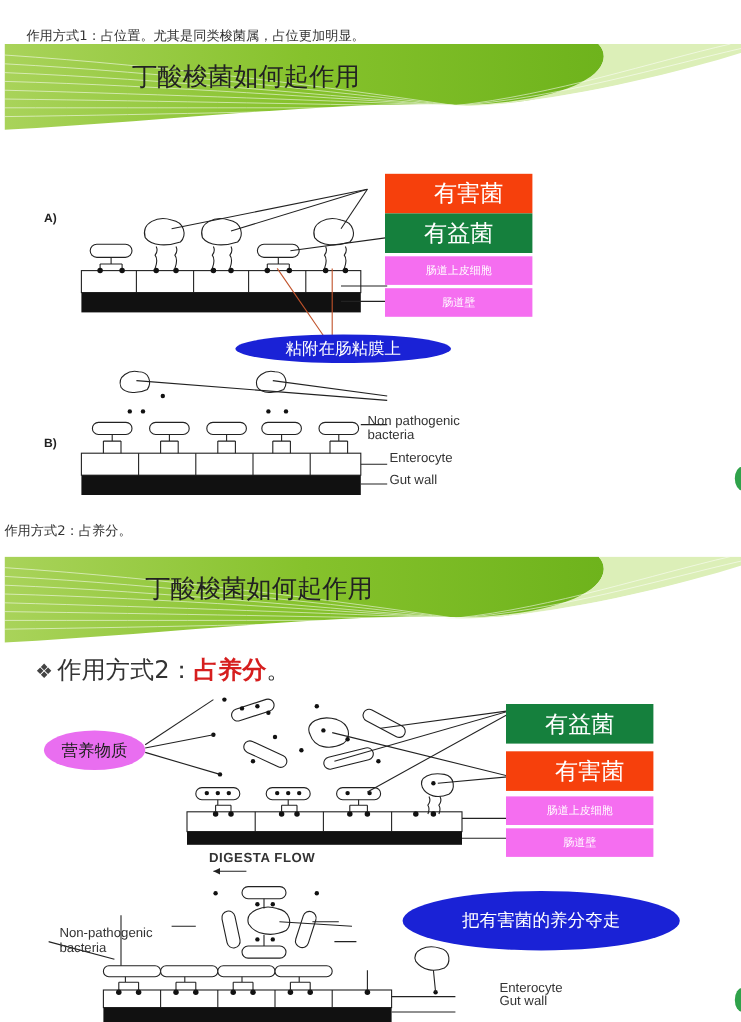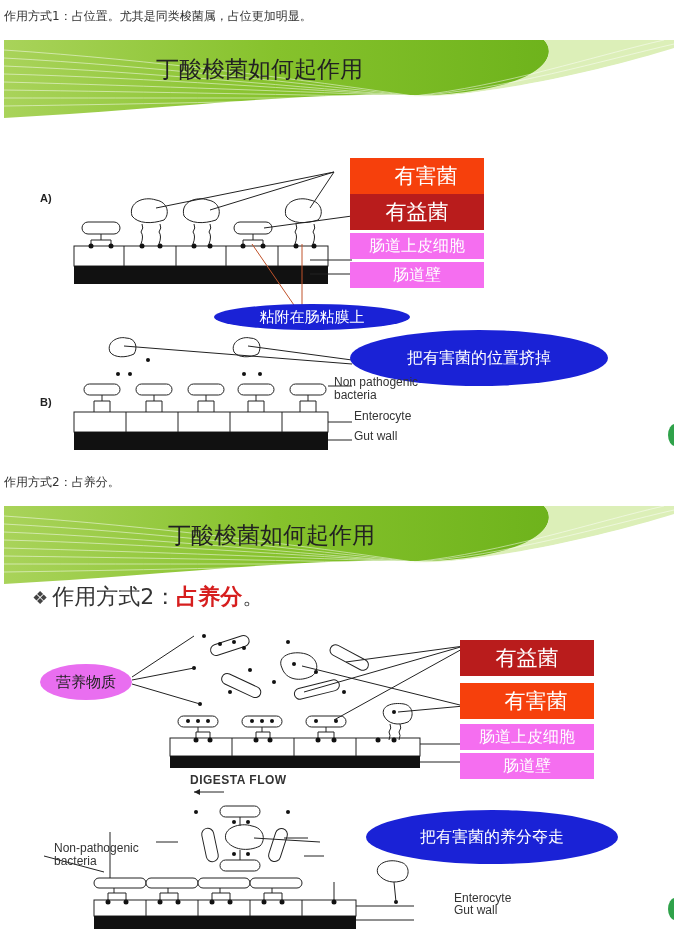--- a/index.html
+++ b/index.html
@@ -4,44 +4,44 @@
 <style>
   * { box-sizing: border-box; margin: 0; padding: 0; }
   html, body { width: 674px; height: 929px; background: #ffffff; overflow: hidden; }
   body { position: relative; font-family: "DejaVu Sans", sans-serif; color: #333; }
 
   .caption { position: absolute; left: 4px; font-size: 12px; color: #333; line-height: 16px; }
 
   .slide { position: absolute; left: 4px; width: 670px; background: #fff; overflow: hidden; }
   .banner { position: absolute; left: 0; top: 0; width: 100%; height: 80px; overflow: hidden; }
   .banner svg { position: absolute; left: 0; top: 0; }
-  .banner-title { position: absolute; font-family: "DejaVu Serif", serif; font-size: 23px; color: #222; margin-left: 36px; }
+  .banner-title { position: absolute; font-family: "DejaVu Serif", serif; font-size: 23px; color: #222; }
 
   .heading { position: absolute; font-size: 22px; color: #333; white-space: nowrap; }
   .heading .hl { color: #d61e1e; font-weight: bold; }
   .heading .bullet { color: #444; font-size: 18px; margin-right: 4px; }
 
   .diagram { position: absolute; }
 
   .lbl-box { position: absolute; display: flex; align-items: center; justify-content: center; color: #fff; font-family: "DejaVu Serif", serif; }
   .lbl-red { background: #f6400c; font-size: 21px; padding-left: 18px; }
-  .lbl-green { background: #b91c1c; font-size: 21px; }
-  .lbl-pink { background: #f56ef0; font-size: 16px; }
+  .lbl-green { background: #15803d; font-size: 21px; }
+  .lbl-pink { background: #f56ef0; font-size: 10px; }
 
   .ellipse { position: absolute; display: flex; align-items: center; justify-content: center; color: #fff; border-radius: 50%; }
   .ell-blue { background: #1a22d6; font-size: 16px; }
   .ell-pink { background: #e96ef0; color: #222; font-size: 15px; }
 
   .eng { position: absolute; font-family: "Liberation Sans", sans-serif; font-size: 12px; color: #333; line-height: 13px; }
   .corner-dot { position: absolute; right: -8px; width: 14px; height: 22px; border-radius: 50%; background: #2fa24a; }
 </style>
 </head>
 <body>
 
-<div class="caption" style="top:8px;">作用方式1：占位置。尤其是同类梭菌属，占位更加明显。</div>
+<div class="caption" style="top:24px;margin-left:20px;">作用方式1：占位置。尤其是同类梭菌属，占位更加明显。</div>
 
 <div class="slide" style="top:40px; height:416px;">
   <div class="banner">
     <svg width="670" height="80" viewBox="0 0 670 80">
       <defs>
         <linearGradient id="g1" x1="0" y1="0" x2="1" y2="0">
           <stop offset="0" stop-color="#a9d35a"></stop>
           <stop offset="0.5" stop-color="#86c22c"></stop>
           <stop offset="1" stop-color="#6eb31c"></stop>
         </linearGradient>
@@ -144,21 +144,20 @@
     <line x1="294" y1="262" x2="318" y2="262" stroke="#222"></line>
     <line x1="294" y1="280" x2="318" y2="280" stroke="#222"></line>
   </svg>
 
   <div class="lbl-box lbl-red" style="left:346px; top:118px; width:134px; height:36px;">有害菌</div>
   <div class="lbl-box lbl-green" style="left:346px; top:154px; width:134px; height:36px;">有益菌</div>
   <div class="lbl-box lbl-pink" style="left:346px; top:193px; width:134px; height:26px;">肠道上皮细胞</div>
   <div class="lbl-box lbl-pink" style="left:346px; top:222px; width:134px; height:26px;">肠道壁</div>
 
   <div class="ellipse ell-blue" style="left:210px; top:264px; width:196px; height:26px; font-size:15px;">粘附在肠粘膜上</div>
-  <div class="ellipse ell-blue" style="left:346px; top:290px; width:258px; height:56px;">把有害菌的位置挤掉</div>
 
   <div class="eng" style="left:330px; top:336px;"><span>Non pathogenic</span><br><span>bacteria</span></div>
   <div class="eng" style="left:350px; top:370px;">Enterocyte</div>
   <div class="eng" style="left:350px; top:390px;">Gut wall</div>
 
   <div class="corner-dot" style="top:384px;"></div>
 </div>
 
 <div class="caption" style="top:474px;">作用方式2：占养分。</div>
 
@@ -178,21 +177,21 @@
         <path d="M0,58 C150,58 300,58 410,58"></path>
         <path d="M0,66 C150,64 300,60 410,58"></path>
         <path d="M410,56 C500,50 600,20 670,4"></path>
         <path d="M410,56 C500,46 590,16 660,0"></path>
         <path d="M410,57 C510,54 610,26 670,10"></path>
       </g>
     </svg>
     <div class="banner-title" style="left:128px; top:14px;">丁酸梭菌如何起作用</div>
   </div>
 
-  <div class="heading" style="left:28px; top:76px;text-align:right;">
+  <div class="heading" style="left:28px; top:88px;text-align:right;">
     <span class="bullet">❖</span><span>作用方式2：</span><span class="hl">占养分</span><span>。</span>
   </div>
 
   <svg class="diagram" style="left:40px; top:126px;" width="420" height="300" viewBox="0 0 420 300">
 
     <rect x="126" y="106" width="250" height="18" fill="#fff" stroke="#222"></rect>
     <line x1="188" y1="106" x2="188" y2="124" stroke="#222"></line>
     <line x1="250" y1="106" x2="250" y2="124" stroke="#222"></line>
     <line x1="312" y1="106" x2="312" y2="124" stroke="#222"></line>
     <rect x="126" y="124" width="250" height="12" fill="#111"></rect>

